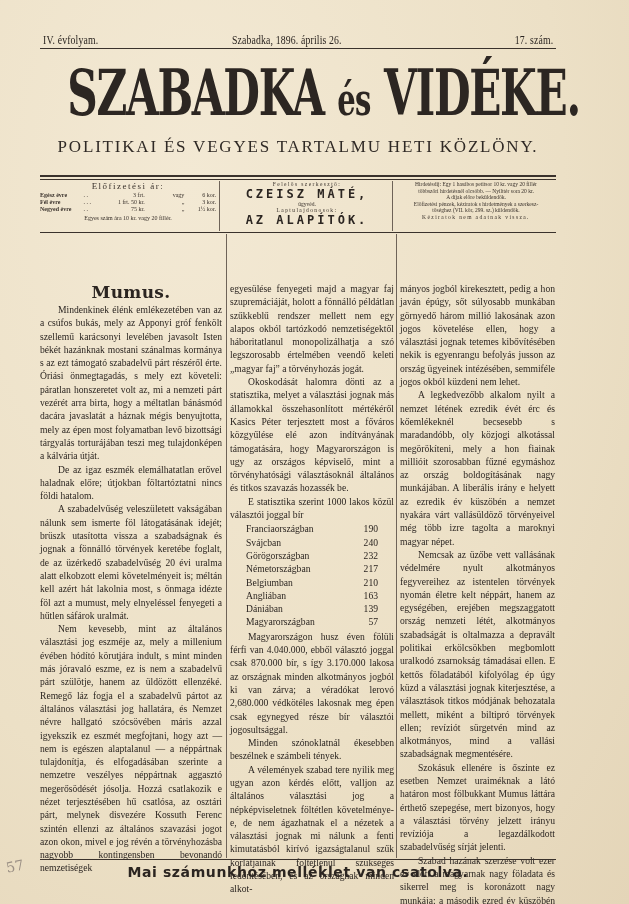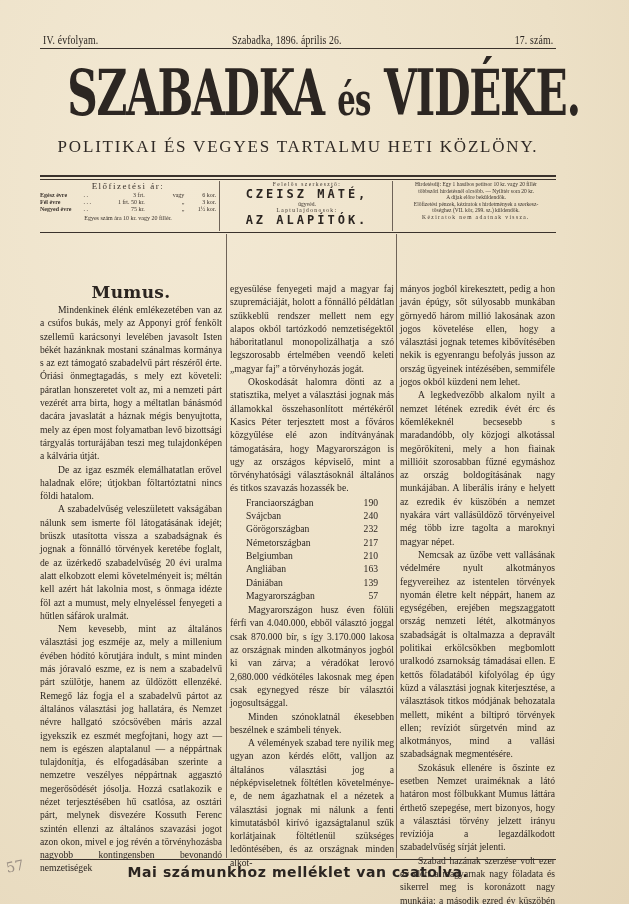--- a/index.html
+++ b/index.html
@@ -190,20 +190,21 @@
     <p>De az igaz eszmék elemálhatatlan erővel haladnak előre; útjokban föltartóztatni nincs földi hatalom.</p>
     <p>A szabadelvűség veleszületett vakságában nálunk sem ismerte föl látogatásának idejét; brüszk utasította vissza a szabadságnak és jognak a fönnálló törvények keretébe foglalt, de az üzérkedő szabadelvűség 20 évi uralma alatt elkobzott elemi követelményeit is; méltán kell azért hát lakolnia most, s önmaga idézte föl azt a mumust, mely elnyeléssel fenyegeti a hűtlen sáfárok uralmát.</p>
     <p>Nem kevesebb, mint az általános választási jog eszméje az, mely a millenium évében hódító körutjára indult, s mint minden más jóravaló eszme, ez is nem a szabadelvű párt szülötje, hanem az üldözött ellenzéké. Remegő láz fogja el a szabadelvű pártot az általános választási jog hallatára, és Nemzet névre hallgató szócsövében máris azzal igyekszik ez eszmét megfojtani, hogy azt — nem is egészen alaptalanul — a néppártnak tulajdonítja, és elfogadásában szerinte a nemzetre veszélyes néppártnak aggasztó megerősödését jósolja. Hozzá csatlakozik e nézet terjesztésében hű csatlósa, az osztári párt, melynek disvezére Kossuth Ferenc szintén ellenzi az általános szavazási jogot azon okon, mivel e jog révén a törvényhozásba nagyobb kontingensben bevonandó nemzetiségek</p>
   </div>
 
   <div class="colsep" style="left:226px"></div>
 
   <div class="col c-2">
     <p class="noind">egyesülése fenyegeti majd a magyar faj szupremáciáját, holott a fönnálló példátlan szűkkeblű rendszer mellett nem egy alapos okból tartózkodó nemzetiségektől háboritatlanul monopolizálhatja a szó legszorosabb értelmében veendő keleti „magyar faj” a törvényhozás jogát.</p>
     <p>Okoskodását halomra dönti az a statisztika, melyet a választási jognak más államokkal összehasonlított mértékéről Kasics Péter terjesztett most a főváros közgyűlése elé azon indítványának támogatására, hogy Magyarországon is ugy az országos képviselő, mint a törvényhatósági választásoknál általános és titkos szavazás hozassék be.</p>
+    <p>E statisztika szerint 1000 lakos közül választói joggal bír</p>
     <div class="stats">
       <div class="stat-row">
           <span class="cn">Franciaországban</span>
           <span class="cv">190</span>
         </div>
       <div class="stat-row">
           <span class="cn">Svájcban</span>
           <span class="cv">240</span>
         </div>
       <div class="stat-row">

